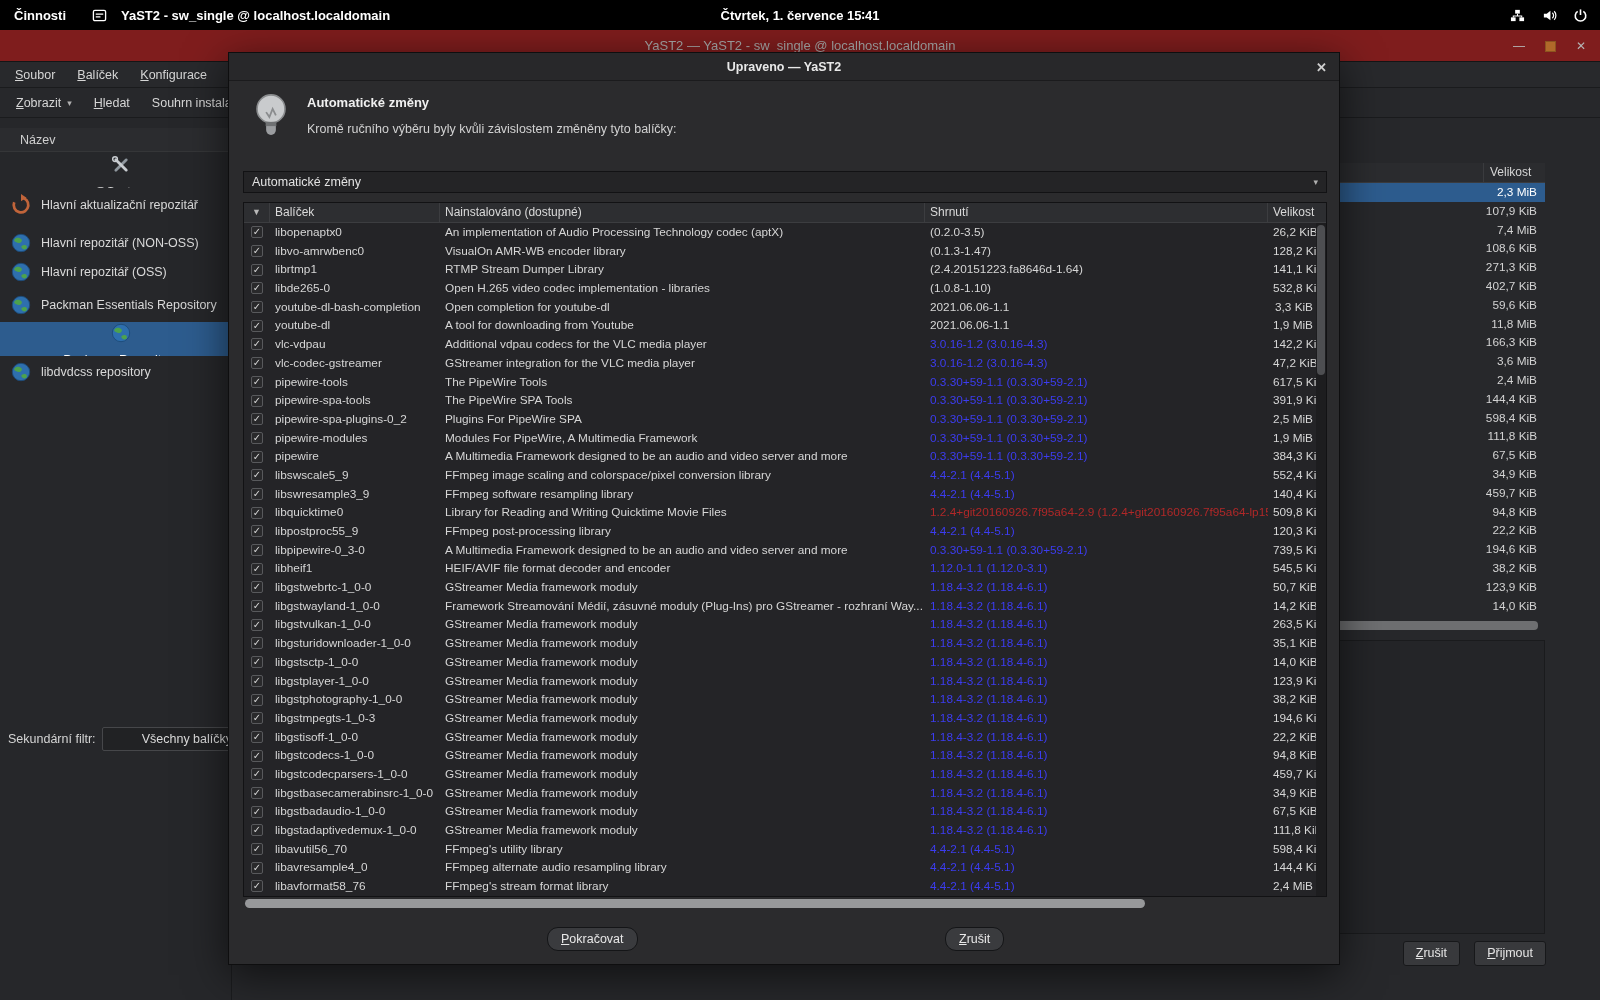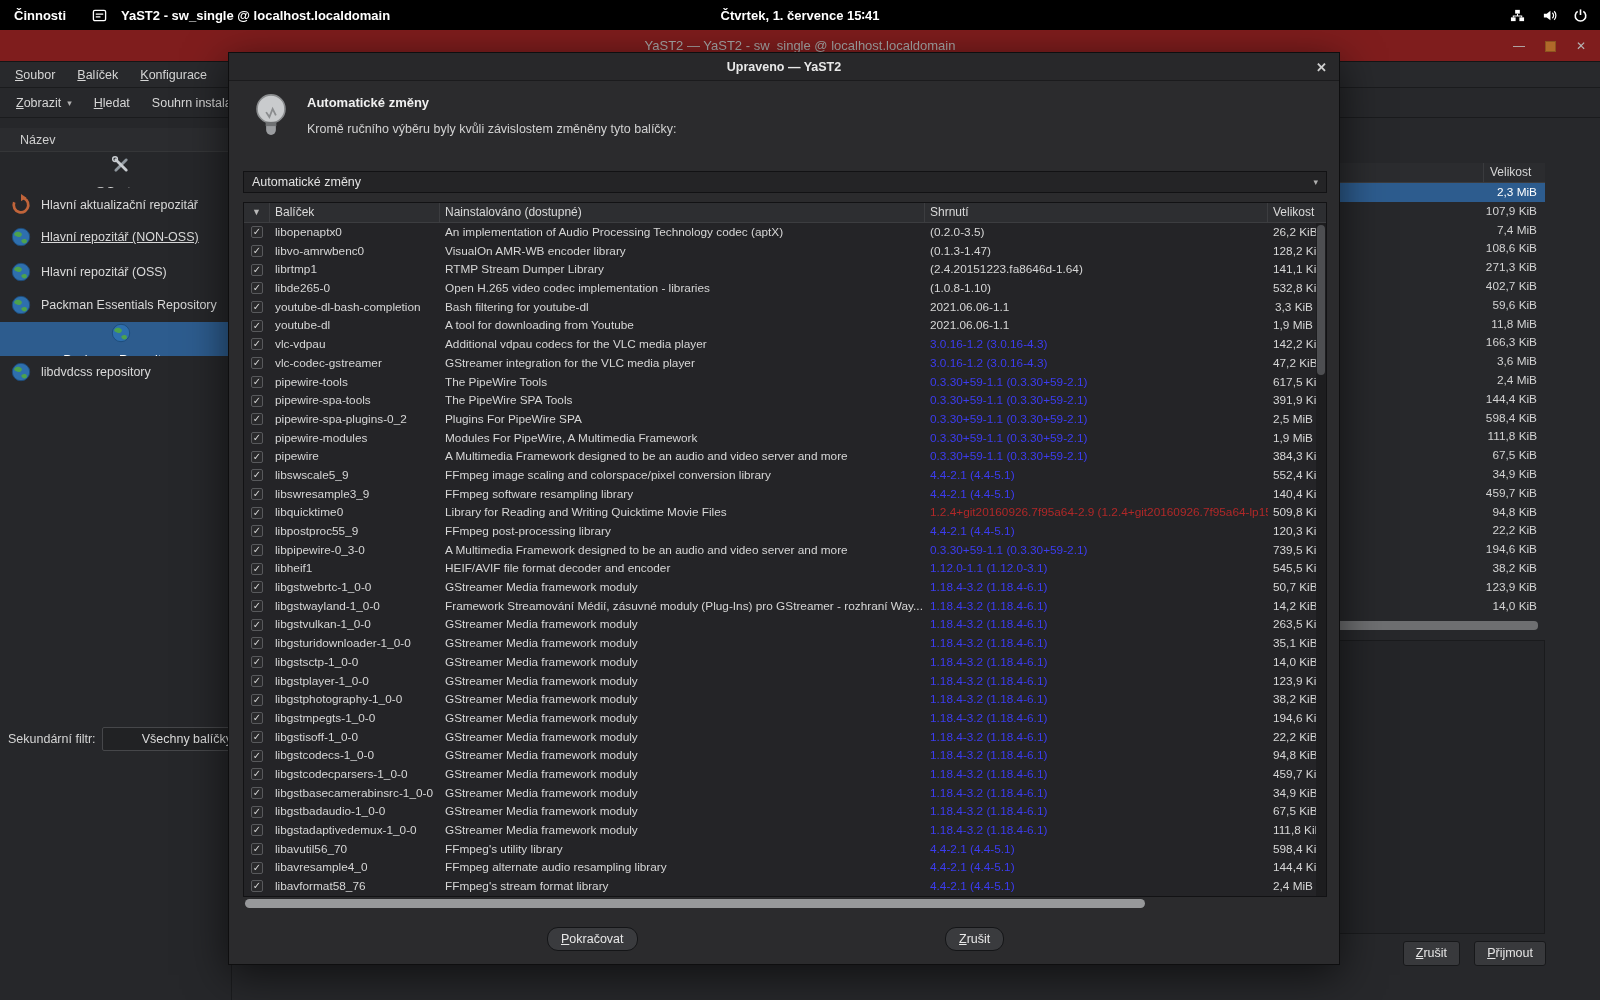--- a/index.html
+++ b/index.html
@@ -167,21 +167,21 @@
       </div>
       <div class="side-item" style="top: 69.5px;">
   <span>
           <svg width="22" height="22" viewBox="0 0 24 24">
     <path d="M12 4a8 8 0 1 1-7.4 5" stroke="#c0643a" stroke-width="3" fill="none"></path>
     <path d="M12 0l6 4-6 4z" fill="#c0643a"></path>
   </svg>
         </span>
 <span>Hlavní aktualizační repozitář</span>
       </div>
-      <div class="side-item" style="top: 102px; text-decoration: underline;">
+      <div class="side-item" style="top: 108px;">
   <span>
           <svg width="22" height="22" viewBox="0 0 24 24">
     <circle cx="12" cy="12" r="9.5" fill="#2e6fae" stroke="#1c4a77"></circle>
     <path d="M5 8c2.5-2.5 6-2 7.5 0s-1 4.5-3.2 4-6-1.8-4.3-4z" fill="#4da24d"></path>
     <path d="M13 15c2-1.5 5-1 5.5 1s-2 3.5-3.8 2.8S11.5 16 13 15z" fill="#4da24d"></path>
   </svg>
         </span>
 <span>Hlavní repozitář (NON-OSS)</span>
       </div>
       <div class="side-item" style="top: 136.5px;">
@@ -346,21 +346,21 @@
           <div class="c-ver v-default">(1.0.8-1.10)</div>
           <div class="c-size">532,8 KiB</div>
         </div>
         <div class="trow">
           <div class="c-check">
             <span class="cbx">
               <span>✓</span>
             </span>
           </div>
           <div class="c-name">youtube-dl-bash-completion</div>
-          <div class="c-sum">Bash filtering for youtube-dl</div>
+          <div class="c-sum">Open completion for youtube-dl</div>
           <div class="c-ver v-default">2021.06.06-1.1</div>
           <div class="c-size">3,3 KiB</div>
         </div>
         <div class="trow">
           <div class="c-check">
             <span class="cbx">
               <span>✓</span>
             </span>
           </div>
           <div class="c-name">youtube-dl</div>
@@ -587,21 +587,21 @@
           <div class="c-sum">GStreamer Media framework moduly</div>
           <div class="c-ver v-blue">1.18.4-3.2 (1.18.4-6.1)</div>
           <div class="c-size">38,2 KiB</div>
         </div>
         <div class="trow">
           <div class="c-check">
             <span class="cbx">
               <span>✓</span>
             </span>
           </div>
-          <div class="c-name">libgstmpegts-1_0-0</div>
+          <div class="c-name">libgstmpegts-1_0-3</div>
           <div class="c-sum">GStreamer Media framework moduly</div>
           <div class="c-ver v-blue">1.18.4-3.2 (1.18.4-6.1)</div>
           <div class="c-size">194,6 KiB</div>
         </div>
         <div class="trow">
           <div class="c-check">
             <span class="cbx">
               <span>✓</span>
             </span>
           </div>

